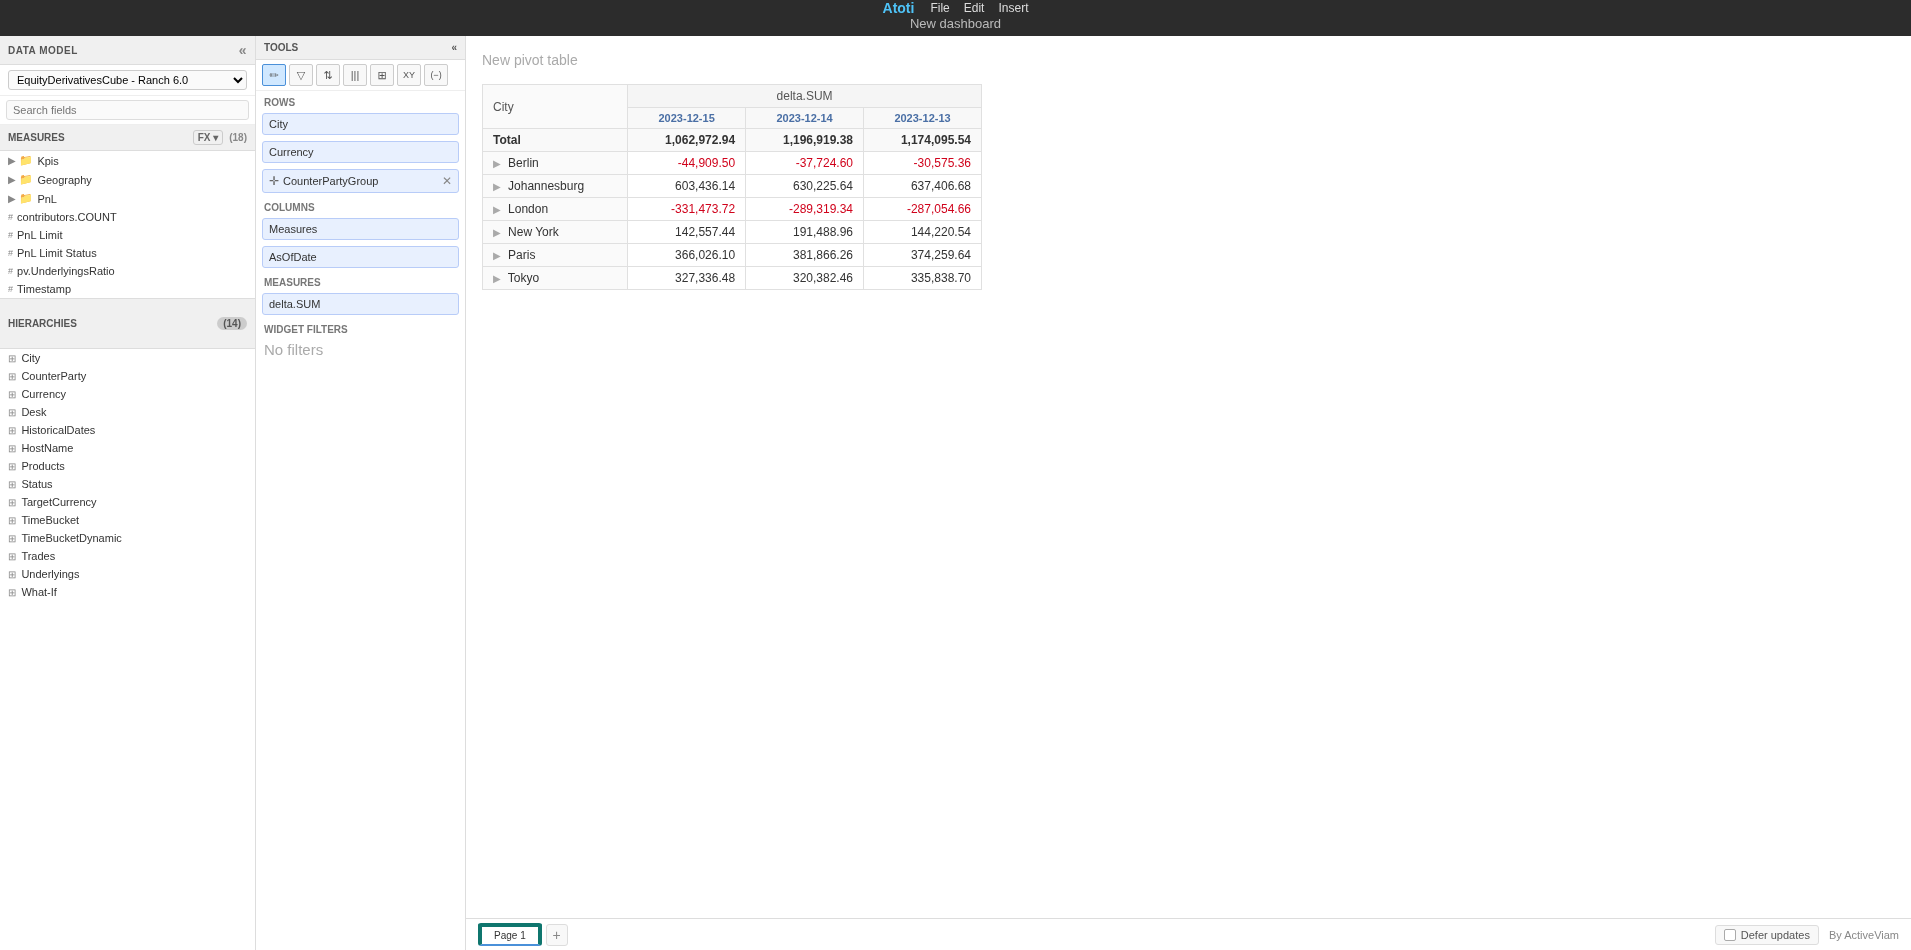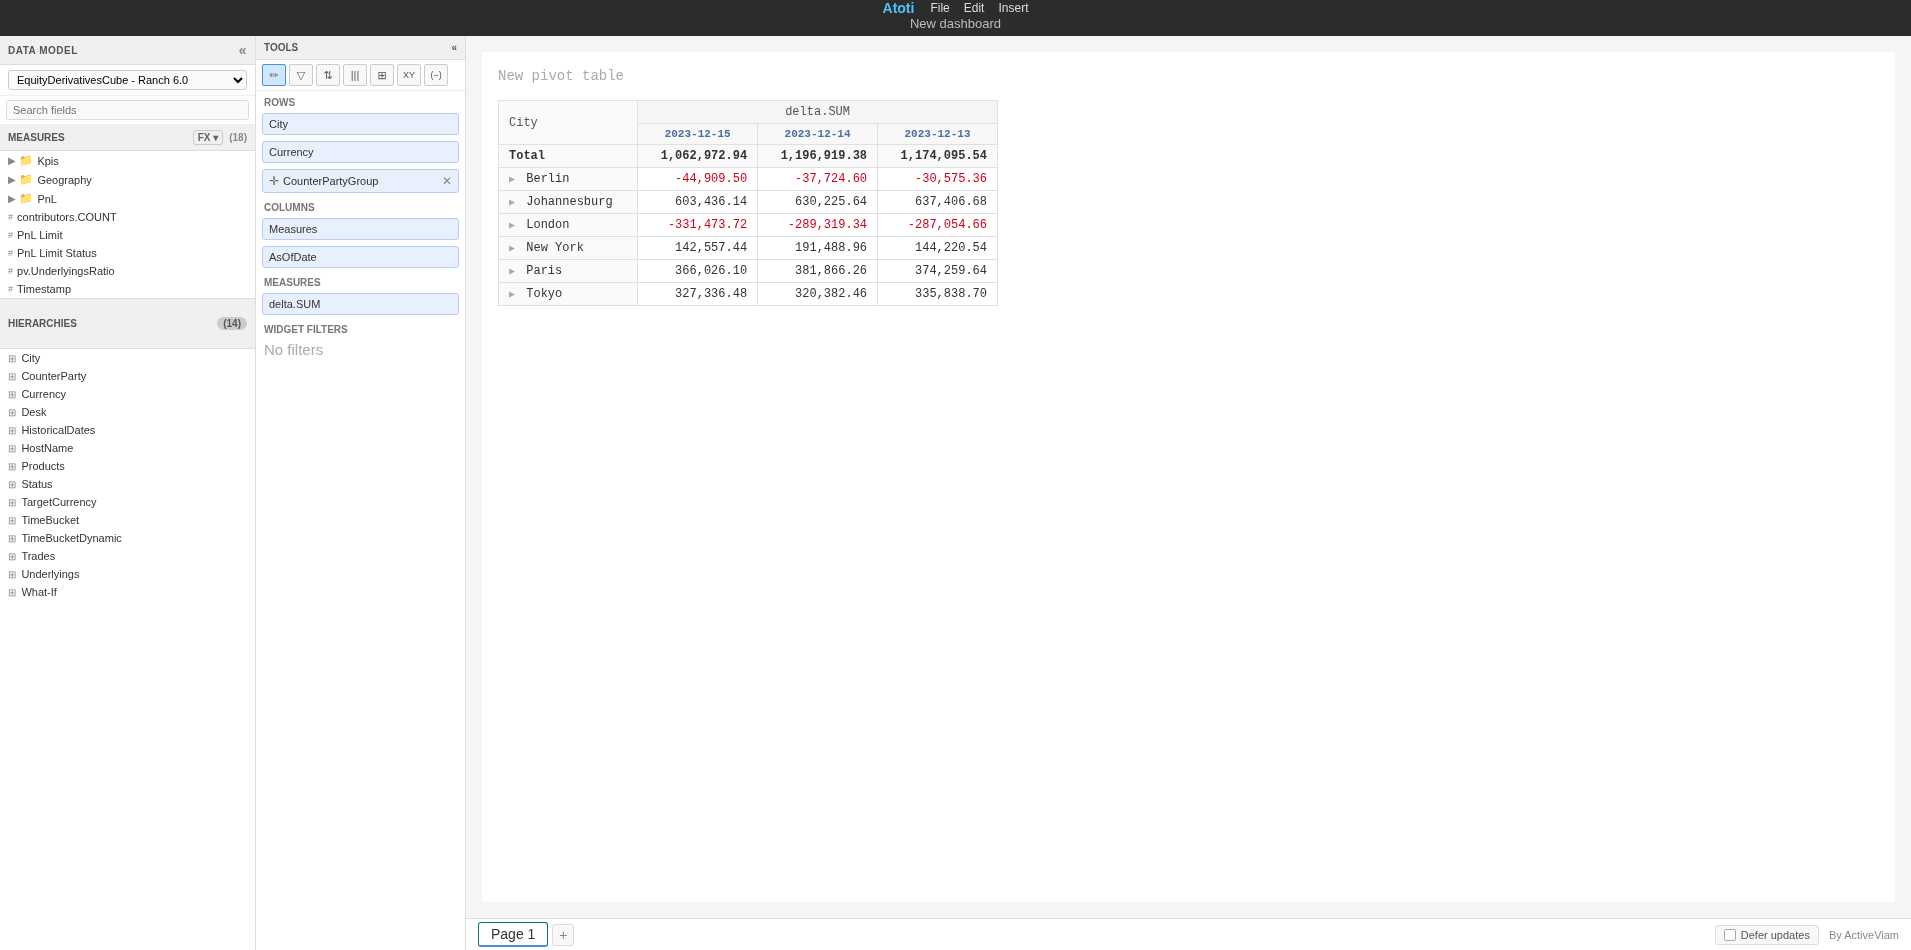--- a/index.html
+++ b/index.html
@@ -235,25 +235,24 @@
       flex: 1;
       background: #f5f5f5;
       display: flex;
       flex-direction: column;
       overflow: hidden;
     }
 
     .pivot-container {
       flex: 1;
       background: #fff;
-      margin: 16px;
+      margin: 0;
       padding: 16px;
       overflow: auto;
       position: relative;
-      font-family: Liberation Mono, monospace;
     }
 
     .pivot-title {
       font-size: 14px;
       color: #aaa;
       margin-bottom: 16px;
     }
 
     
     .pivot-table {
@@ -319,24 +318,24 @@
     }
 
     .page-tabs {
       display: flex;
       align-items: center;
       gap: 4px;
     }
 
     .page-tab {
       padding: 3px 12px;
-      border: 1px solid #0f766e;
+      border: 4px solid #0f766e;
       border-radius: 3px;
       background: #f0f0f0;
-      font-size: 14px;
+      font-size: 10px;
       cursor: pointer;
       color: #555;
     }
     .page-tab.active {
       background: #fff;
       border-bottom: 2px solid #4a90d9;
       color: #333;
     }
 
     .add-page-btn {

